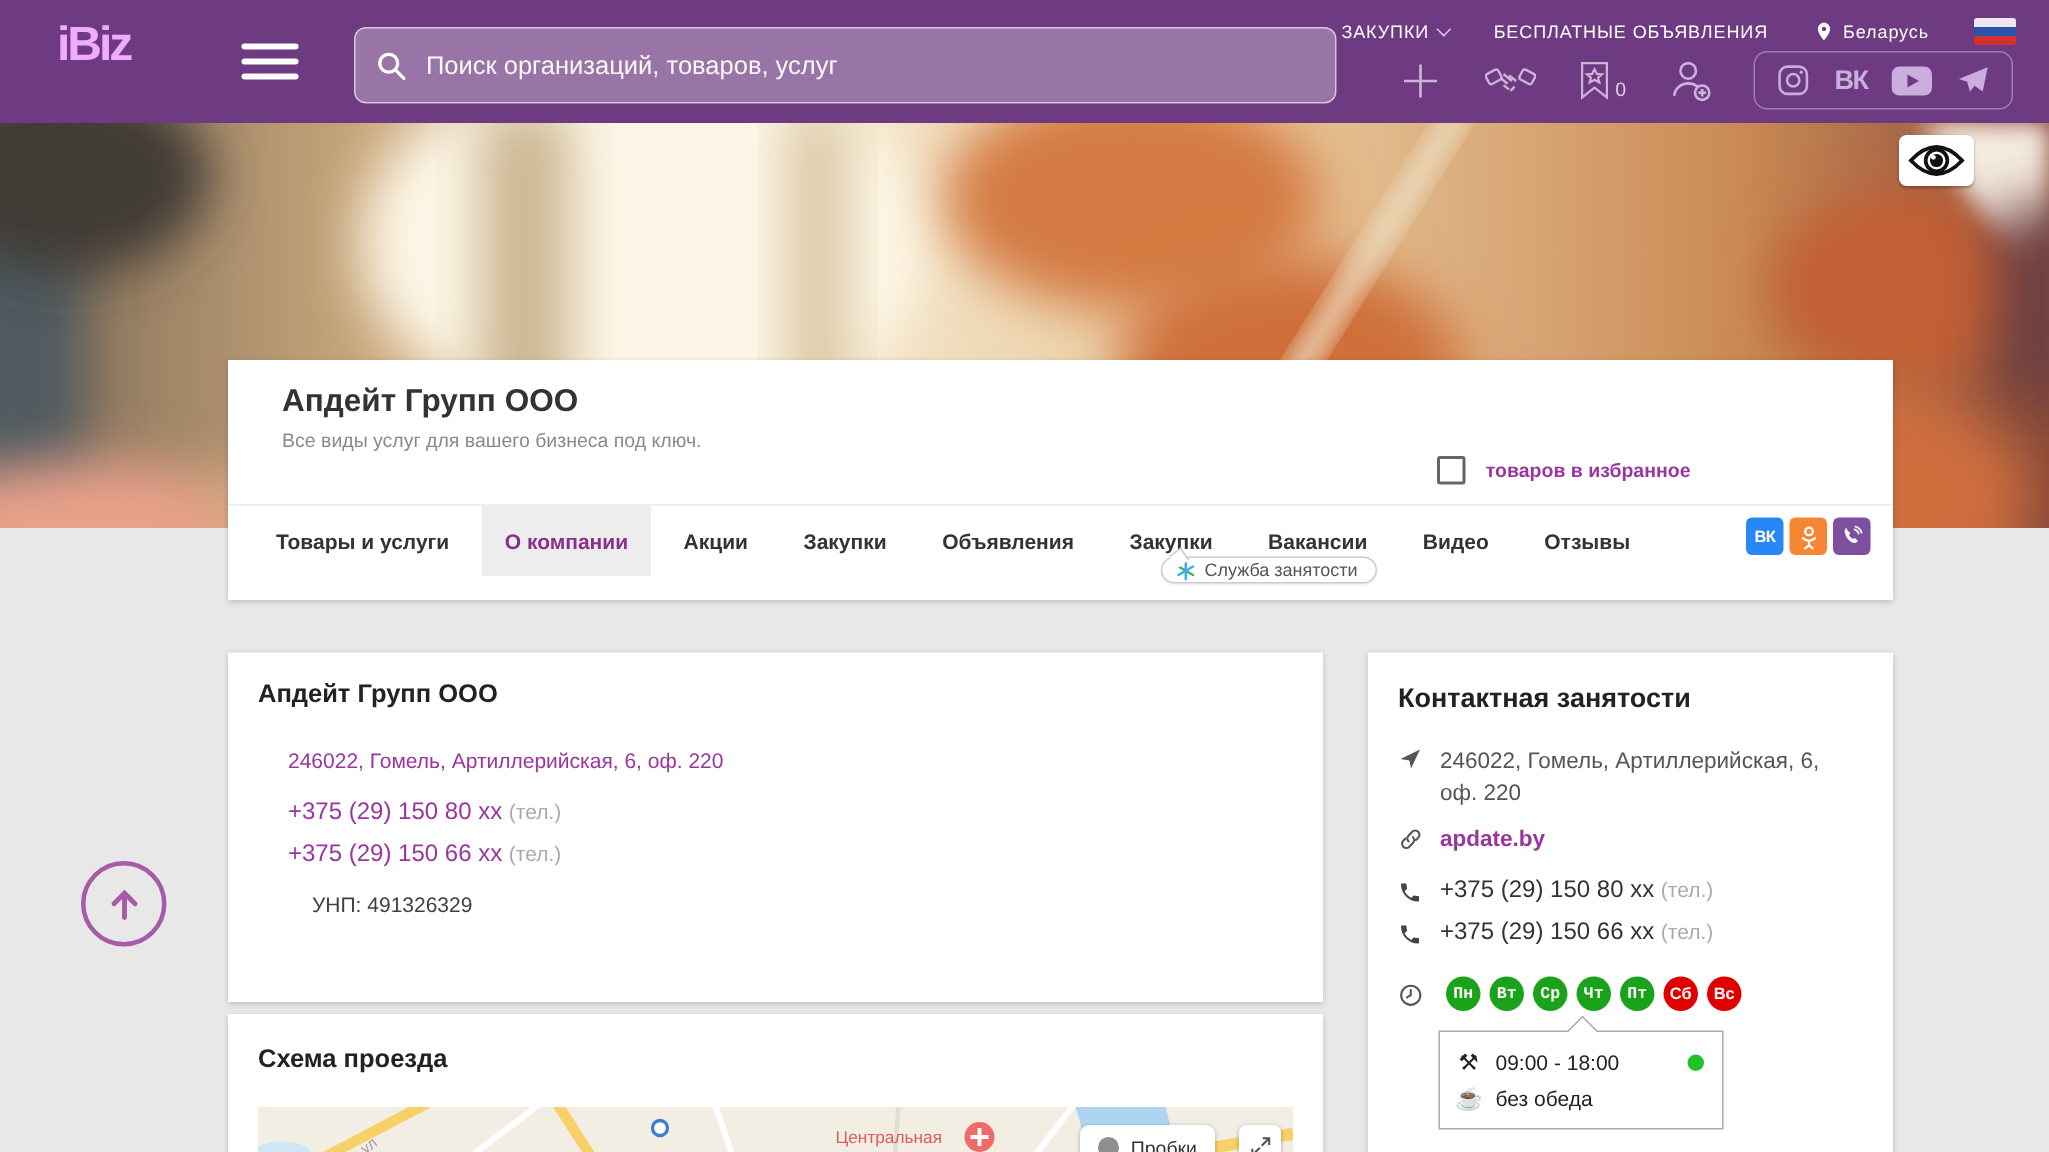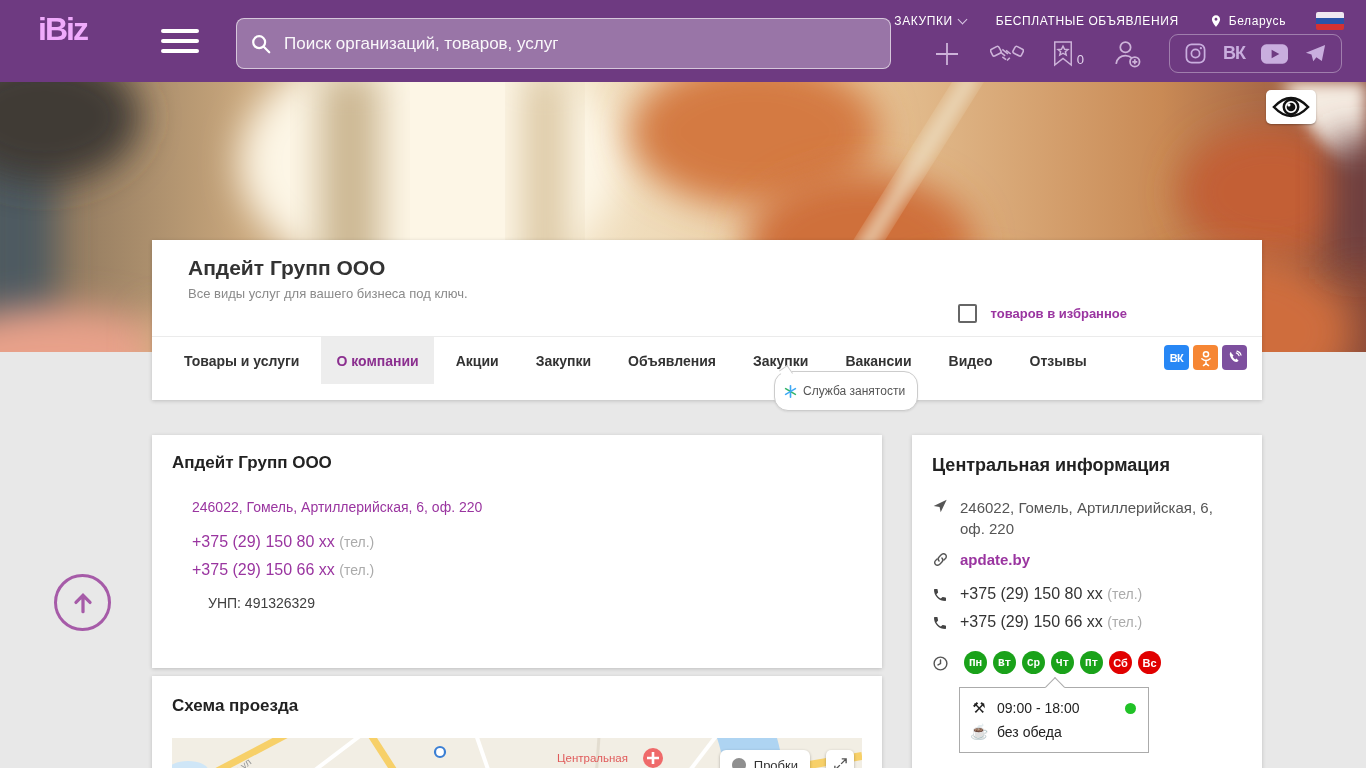--- a/index.html
+++ b/index.html
@@ -44,21 +44,21 @@
   .checkbox { width:19px; height:19px; border:2px solid #666; border-radius:2px; background:#fff; }
   .fav-label { font-size:13px; font-weight:bold; color:#9a35a0; }
   .tabs { position:absolute; left:0; right:0; top:96px; height:48px; border-top:1px solid #ebebeb; display:flex; padding-left:17px; }
   .tab { padding:0 15px; line-height:48px; font-size:14px; font-weight:bold; color:#333; margin-right:7px; cursor:pointer; white-space:nowrap; }
   .tab--active { background:#ededed; color:#8b2f8f; }
   .tab-socials { position:absolute; right:15px; top:105px; display:flex; gap:4px; }
   .stile { width:25px; height:25px; border-radius:4px; display:flex; align-items:center; justify-content:center; cursor:pointer; }
   .stile--vk { background:#2787f5; color:#fff; font-size:11px; font-weight:bold; letter-spacing:-.5px; }
   .stile--ok { background:#f68634; }
   .stile--viber { background:#7d4f9e; }
-  .vacancy-badge { position:absolute; left:622px; top:131px; height:40px; background:#fff; border:1px solid #ccc; border-radius:14px;
+  .vacancy-badge { position:absolute; left:622px; top:131px; height:18px; background:#fff; border:1px solid #ccc; border-radius:14px;
     display:flex; align-items:center; gap:6px; padding:0 12px 0 9px; font-size:12px; color:#555; z-index:7; box-shadow:0 1px 2px rgba(0,0,0,.08); }
   .vacancy-badge::before { content:""; position:absolute; left:6px; top:-5px; width:9px; height:9px; background:#fff;
     border-left:1px solid #ccc; border-top:1px solid #ccc; transform:rotate(55deg); }
   
   .info-card { left:128px; top:435px; width:730px; height:233px; }
   .info-title { position:absolute; left:20px; top:18px; font-size:17px; font-weight:bold; color:#222; }
   .info-addr { position:absolute; left:40px; top:64px; font-size:14px; color:#9a35a0; text-decoration:none; cursor:pointer; }
   .info-phone { position:absolute; left:40px; font-size:16px; color:#9a35a0; text-decoration:none; cursor:pointer; }
   .info-phone .note { font-size:14px; color:#ababab; }
   .p1 { top:98px; } .p2 { top:126px; }
@@ -319,21 +319,21 @@
     </div>
     <div class="expand-btn">
       <svg viewBox="0 0 24 24" width="15" height="15" fill="none" stroke="#555" stroke-width="2.2">
         <path d="M14 3h7v7M21 3l-8 8M10 21H3v-7M3 21l8-8"></path>
       </svg>
     </div>
   </div>
 </div>
 
 <div class="card contact-card">
-  <div class="contact-title">Центральная информация</div>
+  <div class="contact-title">Контактная занятости</div>
 
   <div class="crow c-addr">
     <span class="ic">
       <svg viewBox="0 0 24 24" width="16" height="16">
           <path d="M2.5 12L22 2.5 13 21.5l-1.6-7.9z" fill="#555"></path>
         </svg>
     </span>
     <span>246022, Гомель, Артиллерийская, 6, оф. 220</span>
   </div>
 

